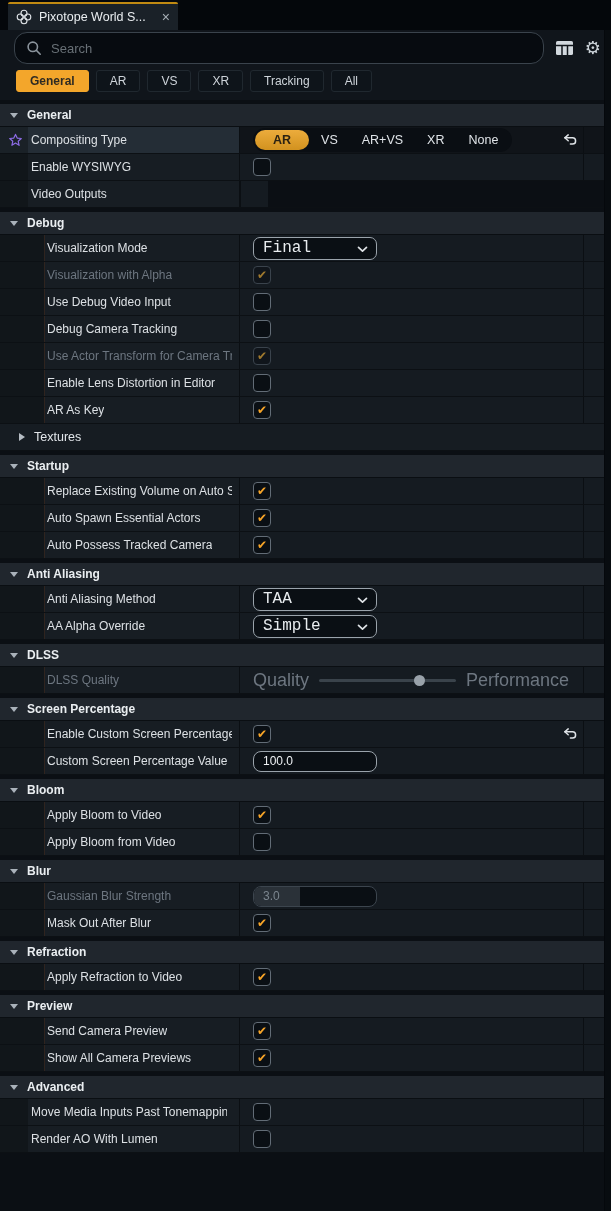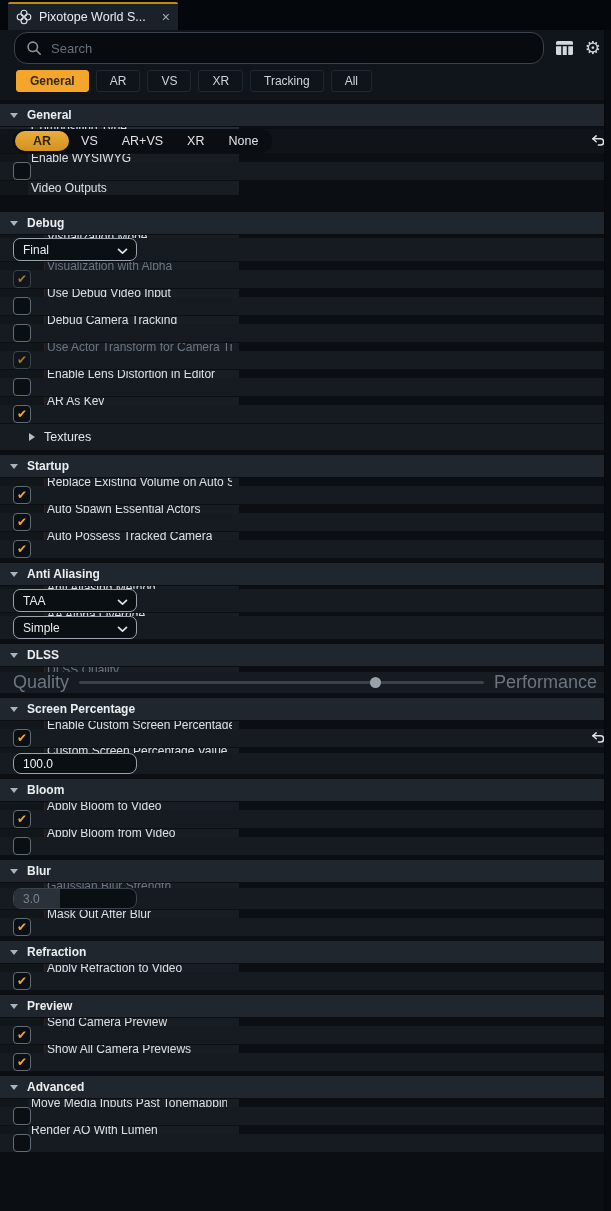--- a/index.html
+++ b/index.html
@@ -42,51 +42,51 @@
   
   .rows{background:#0b0f14;}
   .hdr{
     height:22px;background:#20262d;margin-top:4px;border-bottom:1px solid #0a0e12;
     display:flex;align-items:center;gap:9px;padding-left:10px;
   }
   .hdr .lbl{font-size:12px;font-weight:bold;color:#eaeef1;}
   .tri-d{width:0;height:0;border-left:4.5px solid transparent;border-right:4.5px solid transparent;border-top:5.5px solid #aab2ba;}
   .tri-r{width:0;height:0;border-top:4.5px solid transparent;border-bottom:4.5px solid transparent;border-left:6px solid #b6bdc4;}
 
-  .prow{height:27px;display:flex;box-sizing:border-box;border-bottom:1px solid #0c1014;flex-direction:column;}
+  .prow{height:27px;display:flex;box-sizing:border-box;border-bottom:1px solid #0c1014;}
   .cname{
     width:240px;box-sizing:border-box;border-right:1px solid #0b0f13;background:#171d23;
     display:flex;align-items:center;position:relative;overflow:hidden;
   }
   .cname::before{content:"";position:absolute;left:0;top:0;bottom:0;width:28px;background:rgba(3,5,8,.30);}
   .cname.ind::before{width:44px;border-right:1px solid rgba(125,75,45,.28);}
   .cname .lbl{font-size:12px;color:#dce0e4;white-space:nowrap;overflow:hidden;margin-left:31px;position:relative;max-width:196px;}
   .cname.ind .lbl{margin-left:47px;max-width:185px;text-align:center;}
   .cname .lbl.dim{color:#6d7680;}
   .star{position:absolute;left:8px;top:6px;z-index:1;}
 
   .cval{flex:1;background:#151b21;display:flex;align-items:center;padding-left:13px;position:relative;}
   .cright{width:27px;background:#151b21;border-left:1px solid #0b0f13;}
   .prow.hl .cname{background:#242d36;}
   .prow.hl .cval,.prow.hl .cright{background:#101419;}
 
-  .srow{height:26px;background:#161c22;border-bottom:1px solid #0c1014;display:flex;align-items:center;gap:9px;padding-left:29px;}
+  .srow{height:26px;background:#161c22;border-bottom:1px solid #0c1014;display:flex;align-items:center;gap:9px;padding-left:19px;}
   .srow .lbl{font-size:12.5px;color:#e2e6ea;}
 
   
   .cb{width:18px;height:18px;box-sizing:border-box;border:1.5px solid #626c76;border-radius:4px;
       background:#0a0f14;display:flex;align-items:center;justify-content:center;}
   .cb .mk{display:none;color:#F7A528;font-size:12px;font-weight:bold;line-height:1;margin-top:-1px;}
   .cb.on .mk{display:block;}
   .cb.dis{border-color:#3a434c;background:#10151b;}
   .cb.dis .mk{color:#a07a2e;}
 
   .dd{width:124px;height:23px;box-sizing:border-box;border:1px solid #9aa3ab;border-radius:7px;background:#0a0f14;
       display:flex;align-items:center;justify-content:space-between;padding:0 8px 0 9px;}
-  .dd .txt{font-size:12px;color:#e8ecef;white-space:nowrap;}
+  .dd .txt{font-size:16px;color:#e8ecef;white-space:nowrap;font-family:Liberation Mono, monospace;}
 
   .seg{height:24px;border-radius:12px;background:#0a0e13;display:flex;align-items:center;padding:0 2px;}
   .seg .sg{font-size:12.5px;color:#dfe3e7;padding:0 12px;height:20px;display:flex;align-items:center;border-radius:10px;white-space:nowrap;}
   .seg .sg.on{background:linear-gradient(#ECAC3C,#D2921F);color:#2c2212;font-weight:bold;padding:0 18px;}
 
   .arr{display:flex;align-items:center;}
   .arr .txt{font-size:12px;color:#dfe3e7;width:118px;}
   .arr .ic{display:flex;align-items:center;margin-right:13px;}
 
   .sl{display:flex;align-items:center;flex:1;padding-right:14px;color:#6d7680;font-size:18px;}

